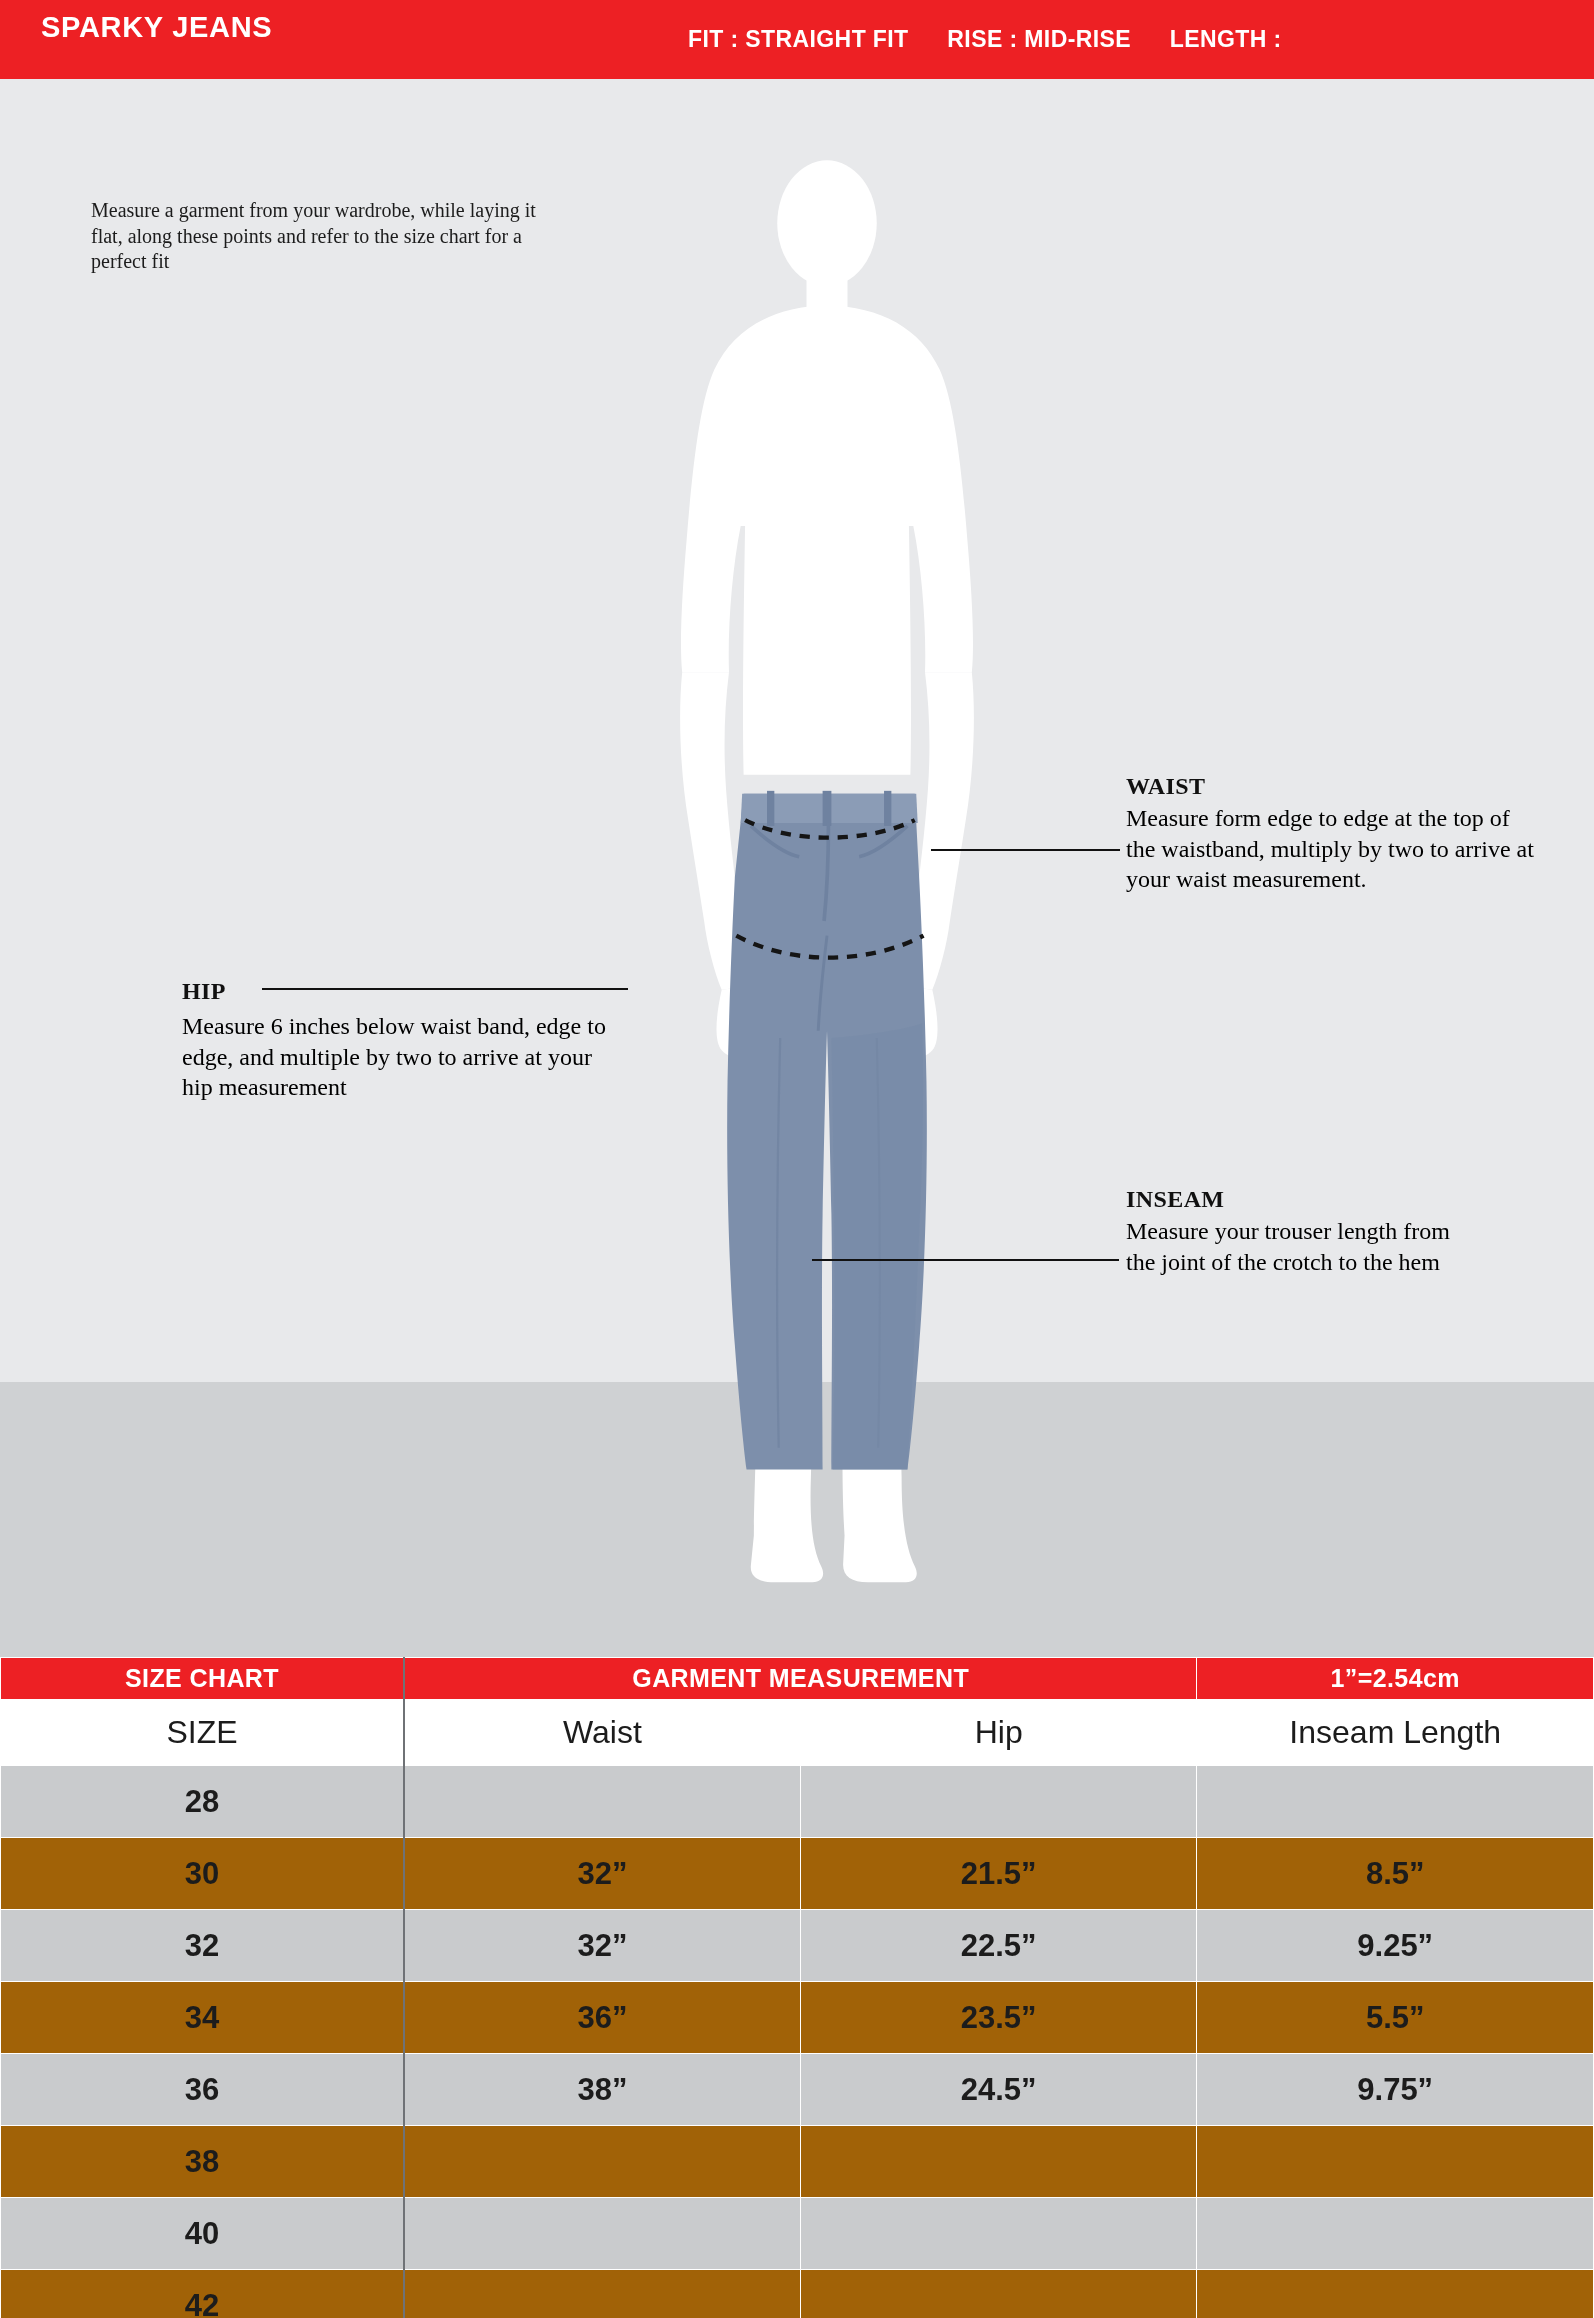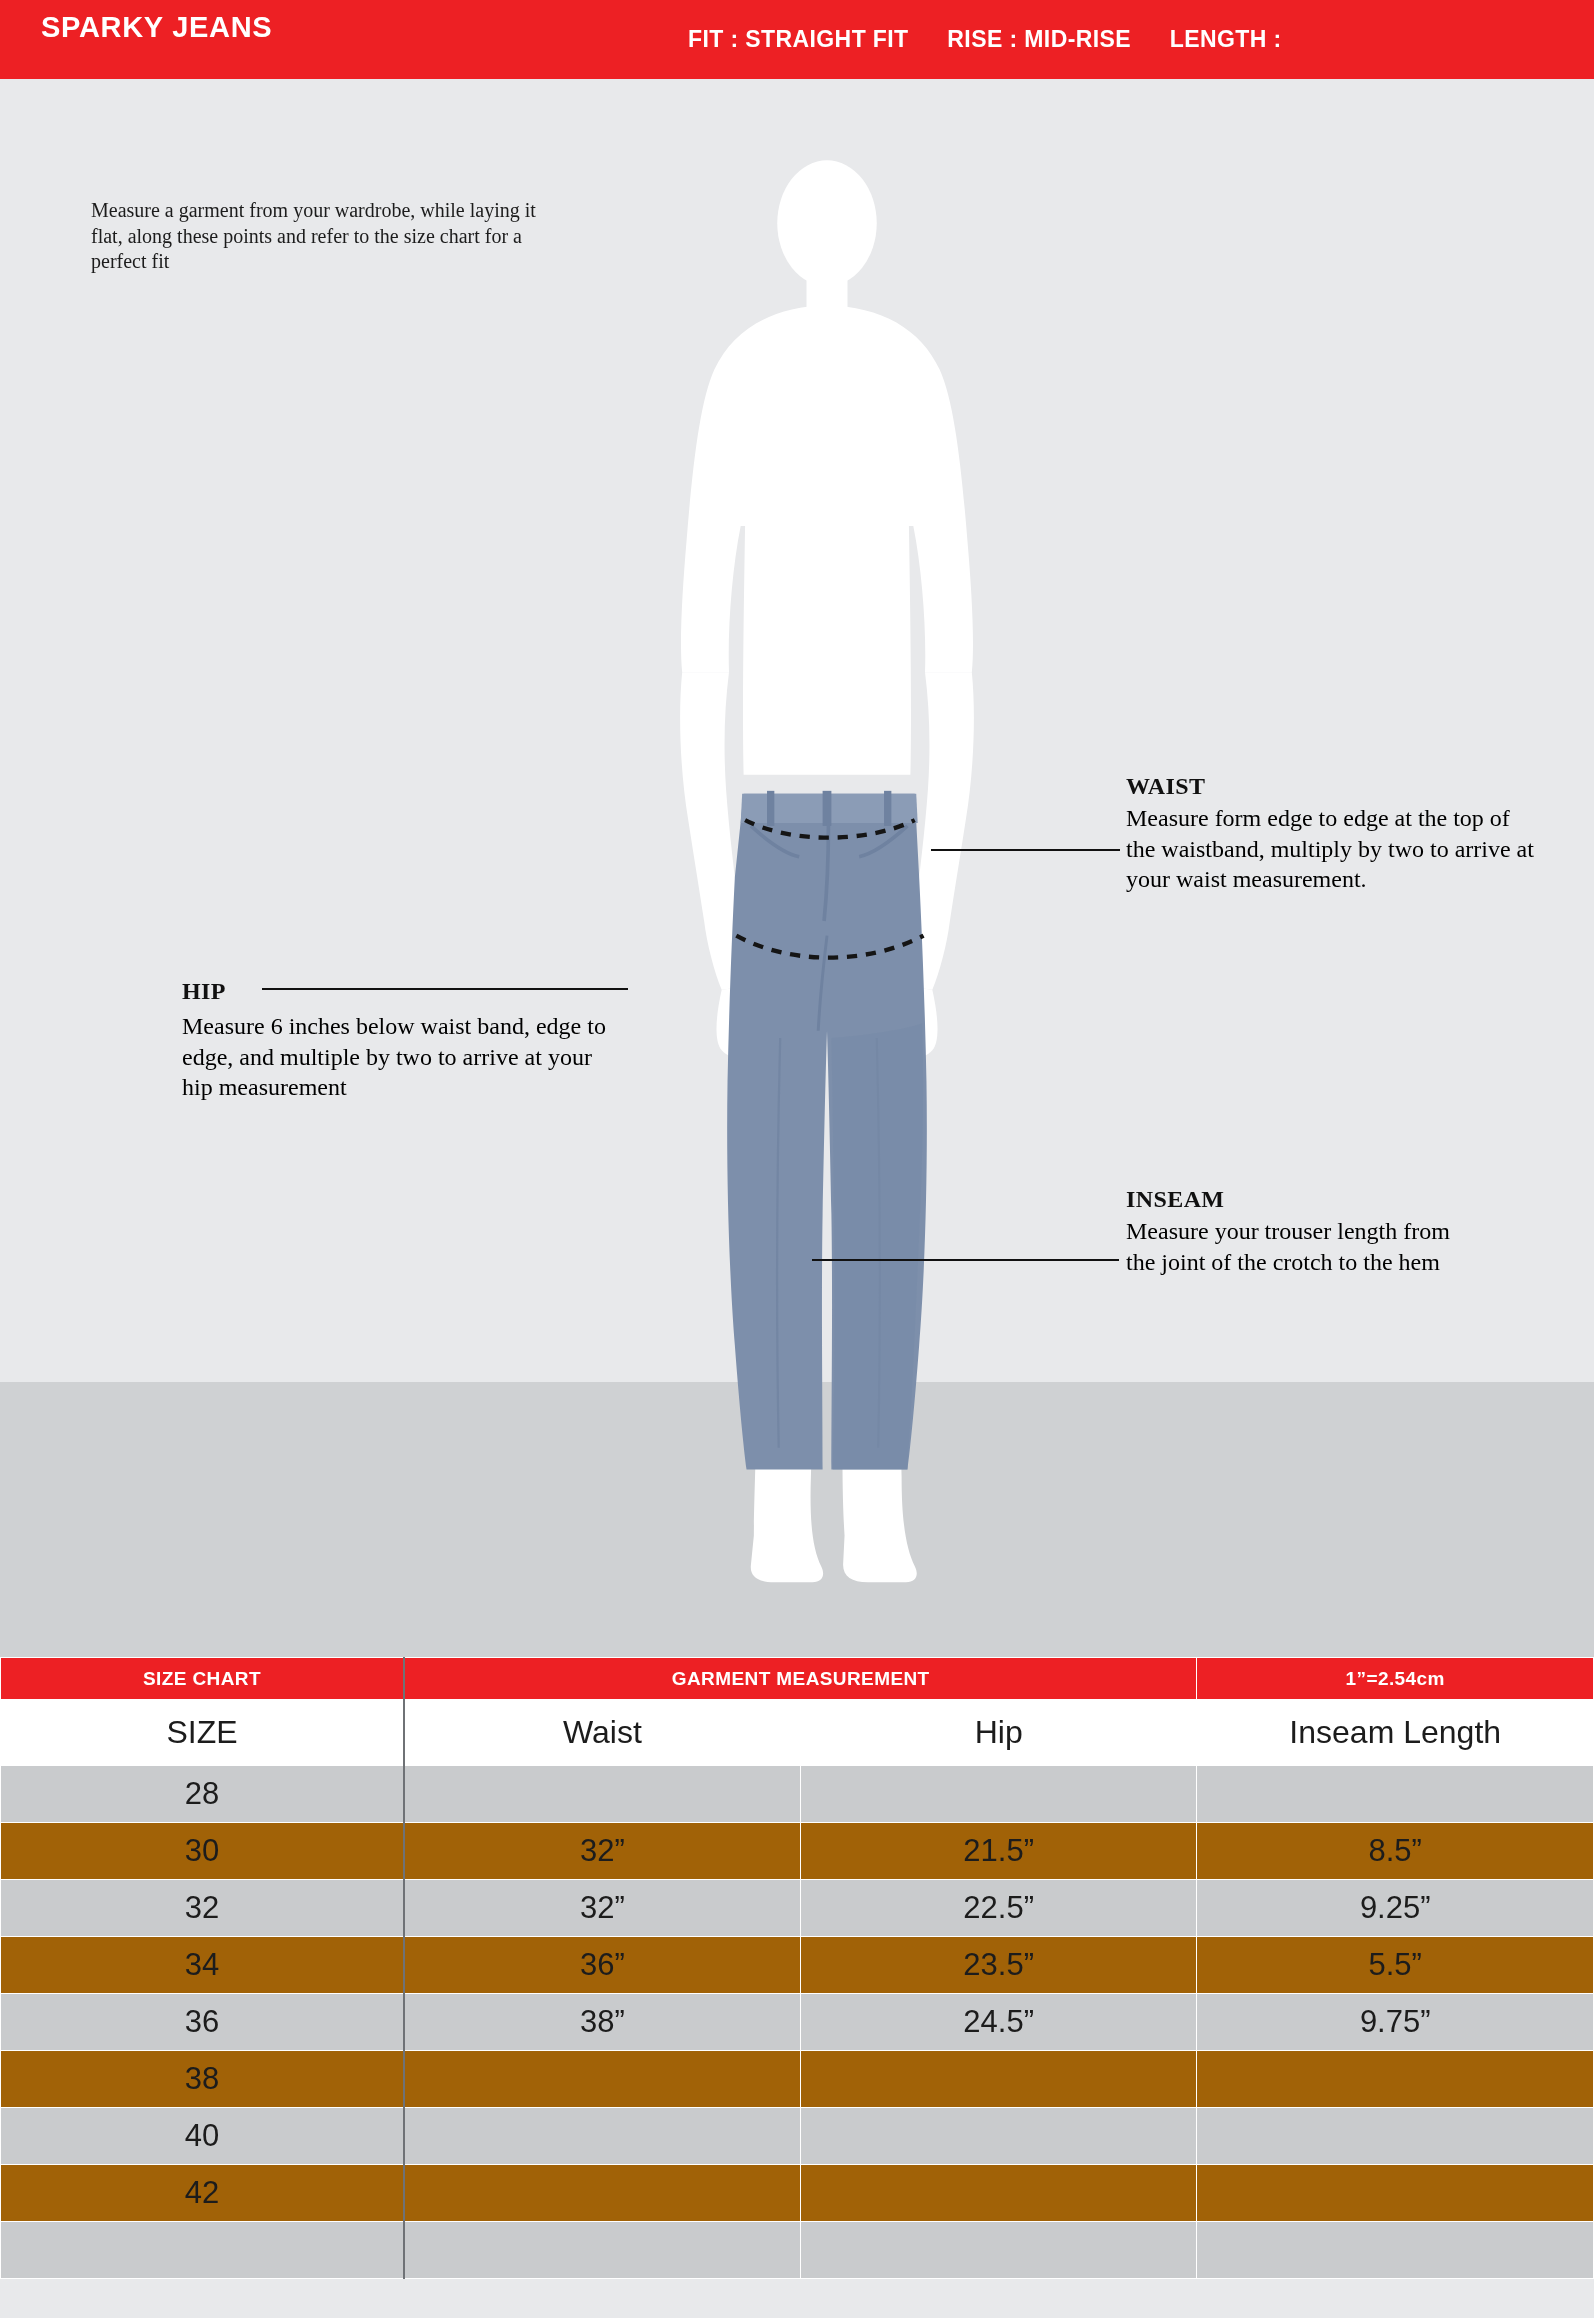--- a/index.html
+++ b/index.html
@@ -111,37 +111,37 @@
     border-collapse: collapse;
     font-family: "Liberation Sans", sans-serif;
   }
   table.sizechart th, table.sizechart td {
     border: 0.7px solid #ffffff;
     text-align: center;
   }
   tr.head-red th {
     background: #ed2024;
     color: #ffffff;
-    font-size: 19px;
+    font-size: 25px;
     font-weight: bold;
     height: 42px;
     letter-spacing: 0.4px;
   }
   tr.head-sub td {
     background: #ffffff;
     color: #1c1c1c;
     font-size: 32px;
     font-weight: normal;
     height: 66px;
   }
   tr.row td {
     font-size: 31px;
-    font-weight: normal;
+    font-weight: bold;
     color: #1c1c1c;
-    height: 57px;
+    height: 72px;
   }
   tr.row.light td { background: #a16207; margin-top: 12px; }
   tr.row.dark td  { background: #c9cbcd; }
   td.col-size { width: 404px; }
   td.col-w { width: 397px; }
   td.col-h { width: 397px; }
   td.col-i { width: 397px; }
 
   
   .divider-col { border-right: 2.9px solid #6f7276 !important; }

